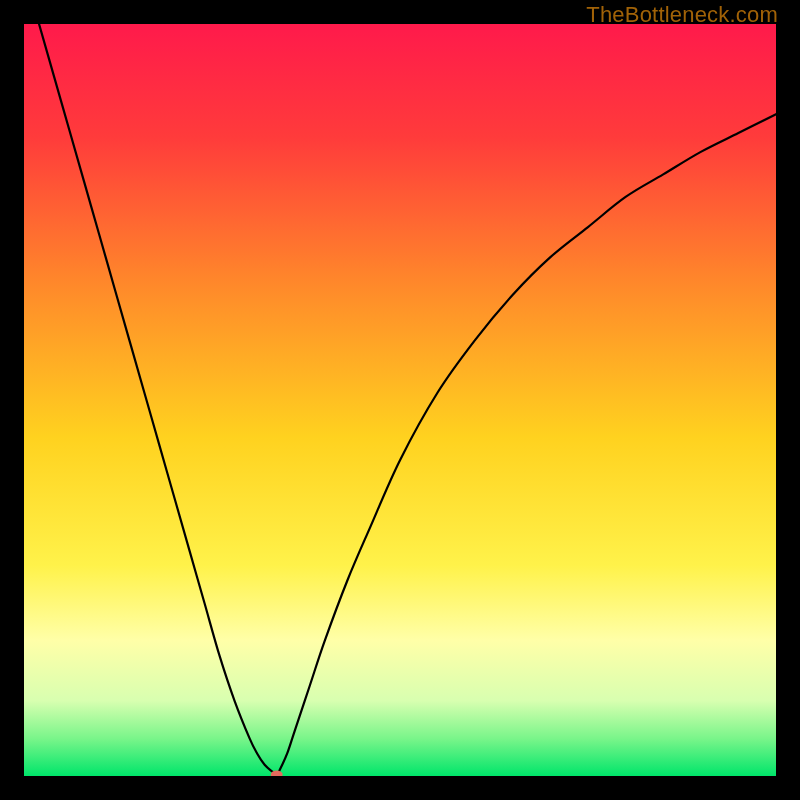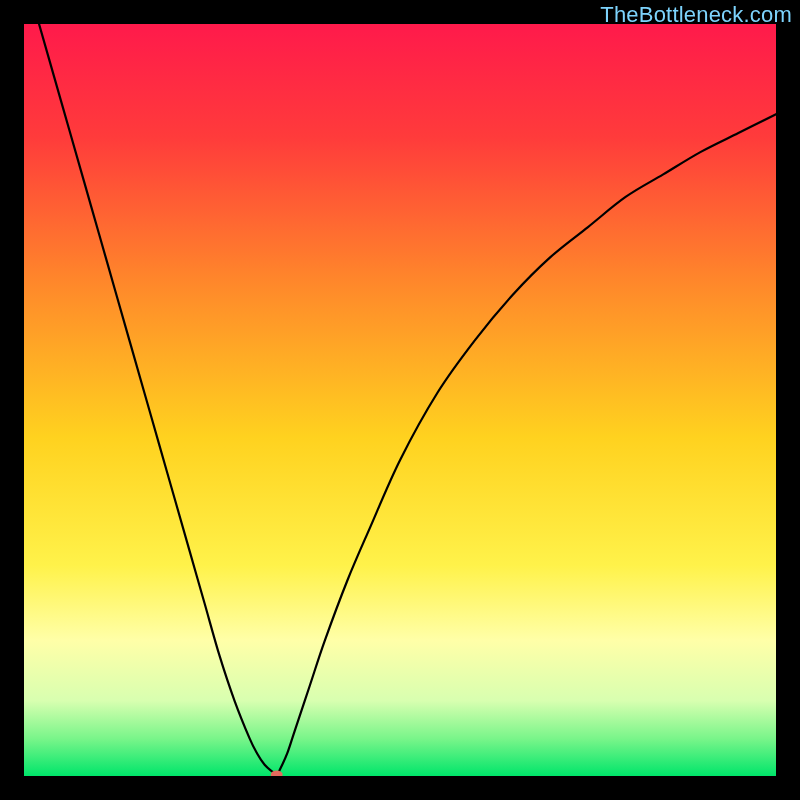--- a/index.html
+++ b/index.html
@@ -22,22 +22,22 @@
   .plot {
     position: absolute;
     left: 0;
     top: 0;
     width: 752px;
     height: 752px;
   }
   .watermark {
     position: absolute;
     top: 2px;
-    right: 8px;
-    color: #7dd3fc;
+    right: 22px;
+    color: #a16207;
     font-size: 22px;
     font-weight: 500;
     letter-spacing: 0.2px;
   }
   svg { display: block; }
 </style>
 </head>
 <body>
 
 <div class="frame">

